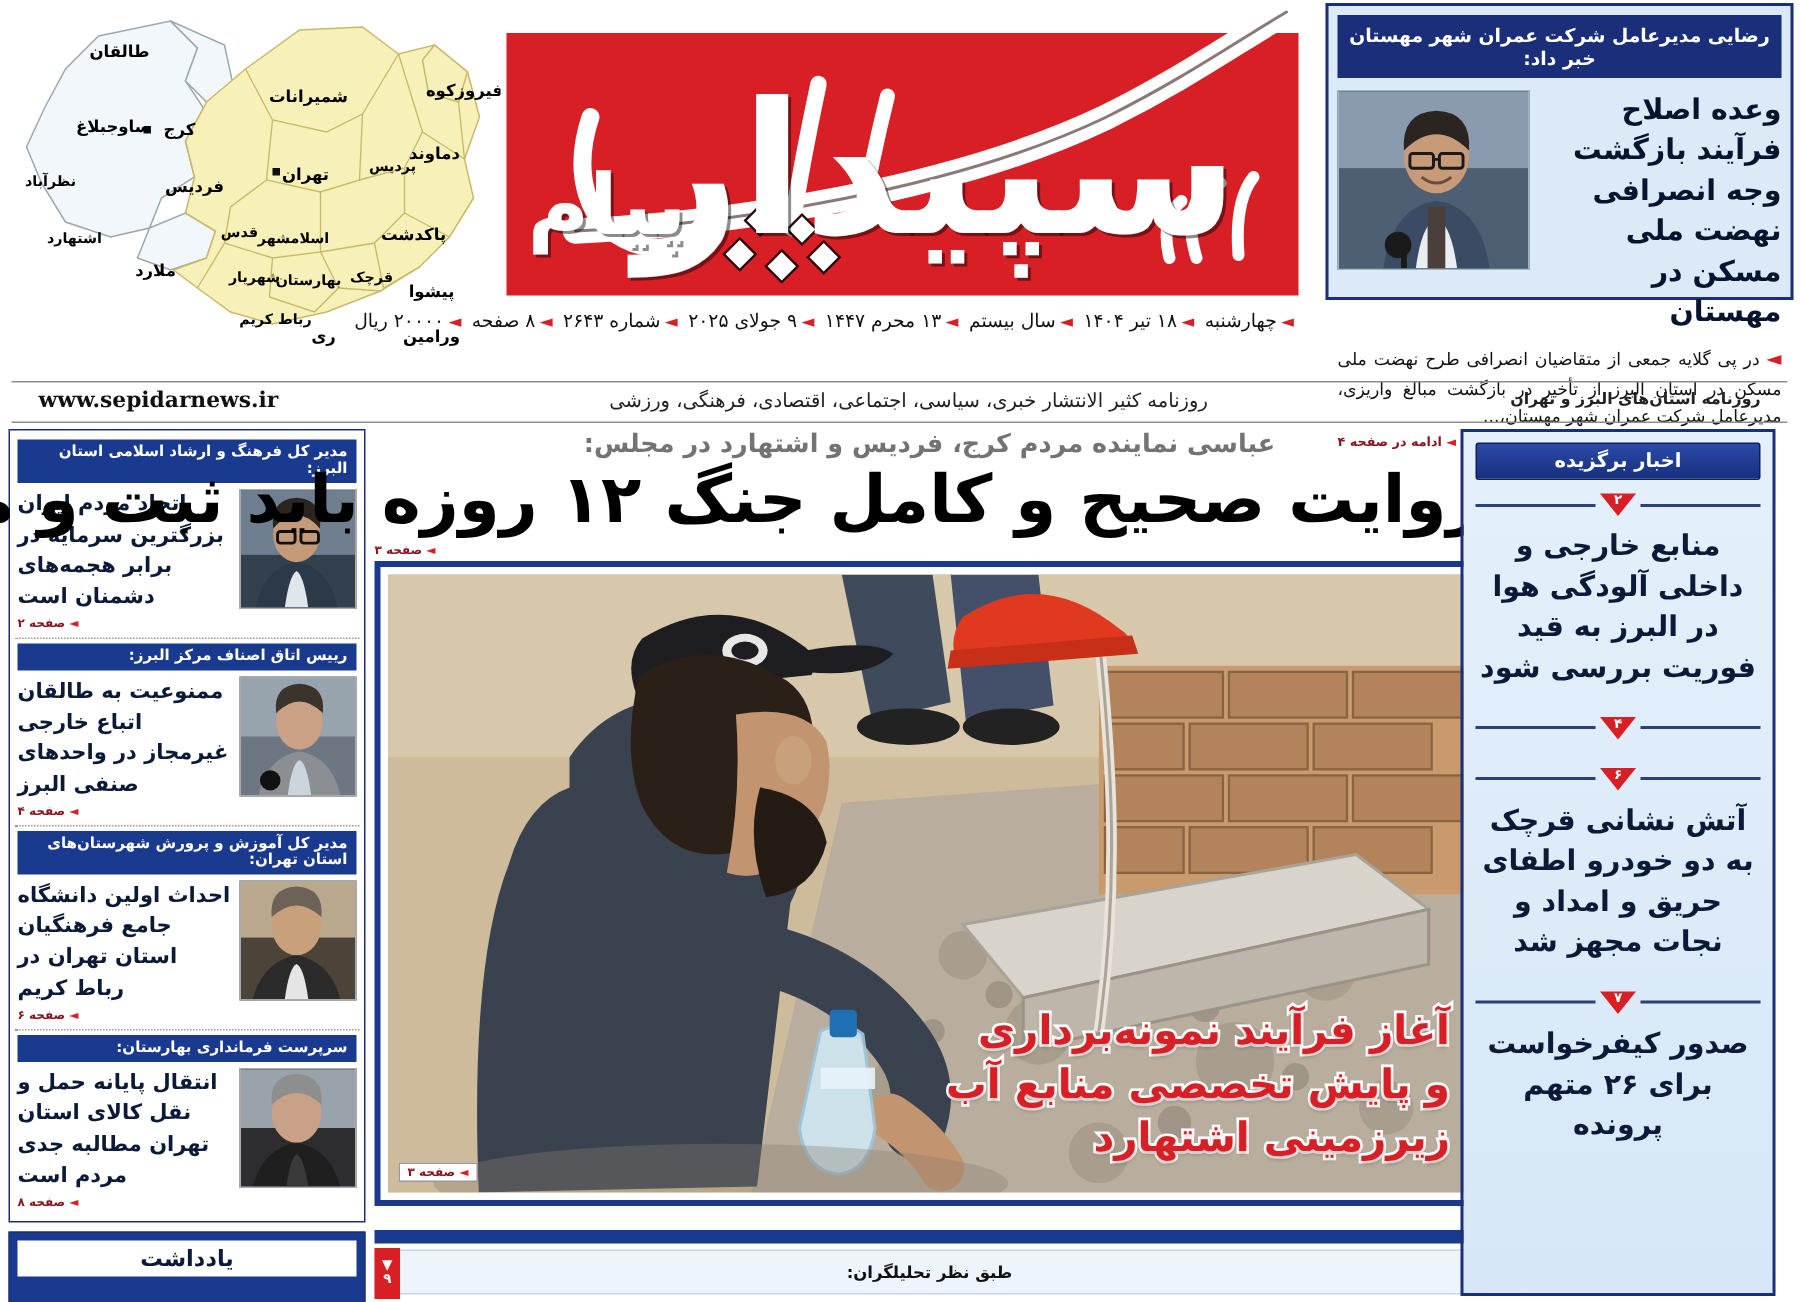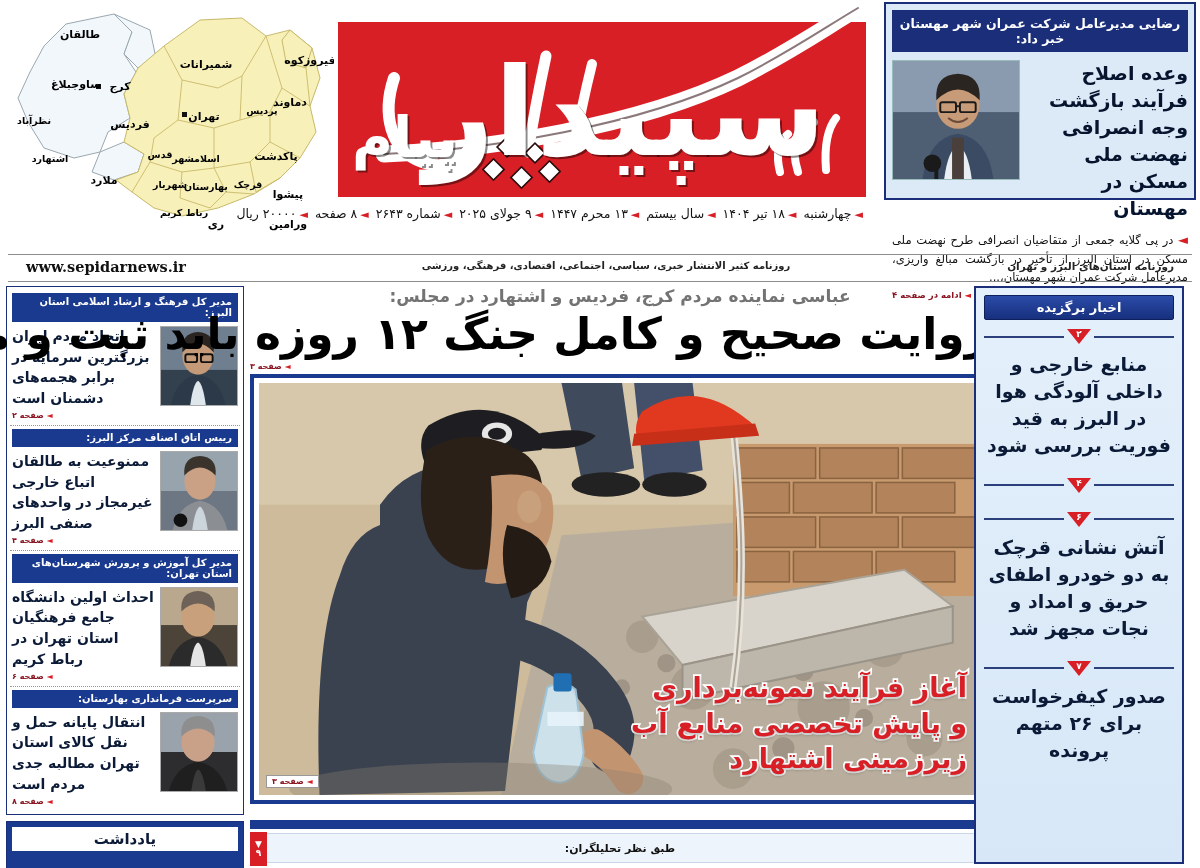--- a/index.html
+++ b/index.html
@@ -83,21 +83,21 @@
   .rule-row .line { position: absolute; left: 8px; right: 8px; height: 1px; background: #8d8d8d; }
   .rule-row .line.a { top: 2px; }
   .rule-row .line.b { top: 29px; }
   .site-url {
     position: absolute; left: 26px; top: 6px; direction: ltr;
     font-size: 14.5px; font-weight: bold; color: #111;
     font-family: "DejaVu Serif", serif;
   }
   .slogan-center {
     position: absolute; left: 12px; right: 0; top: 8px; text-align: center;
-    font-size: 10px; font-weight: bold; color: #222;
+    font-size: 13px; font-weight: normal; color: #222;
   }
   .slogan-right {
     position: absolute; right: 26px; top: 8px;
     font-size: 10.5px; font-weight: bold; color: #222;
   }
 
   
   .content { position: absolute; left: 0; top: 286px; width: 1200px; height: 582px; }
 
   

